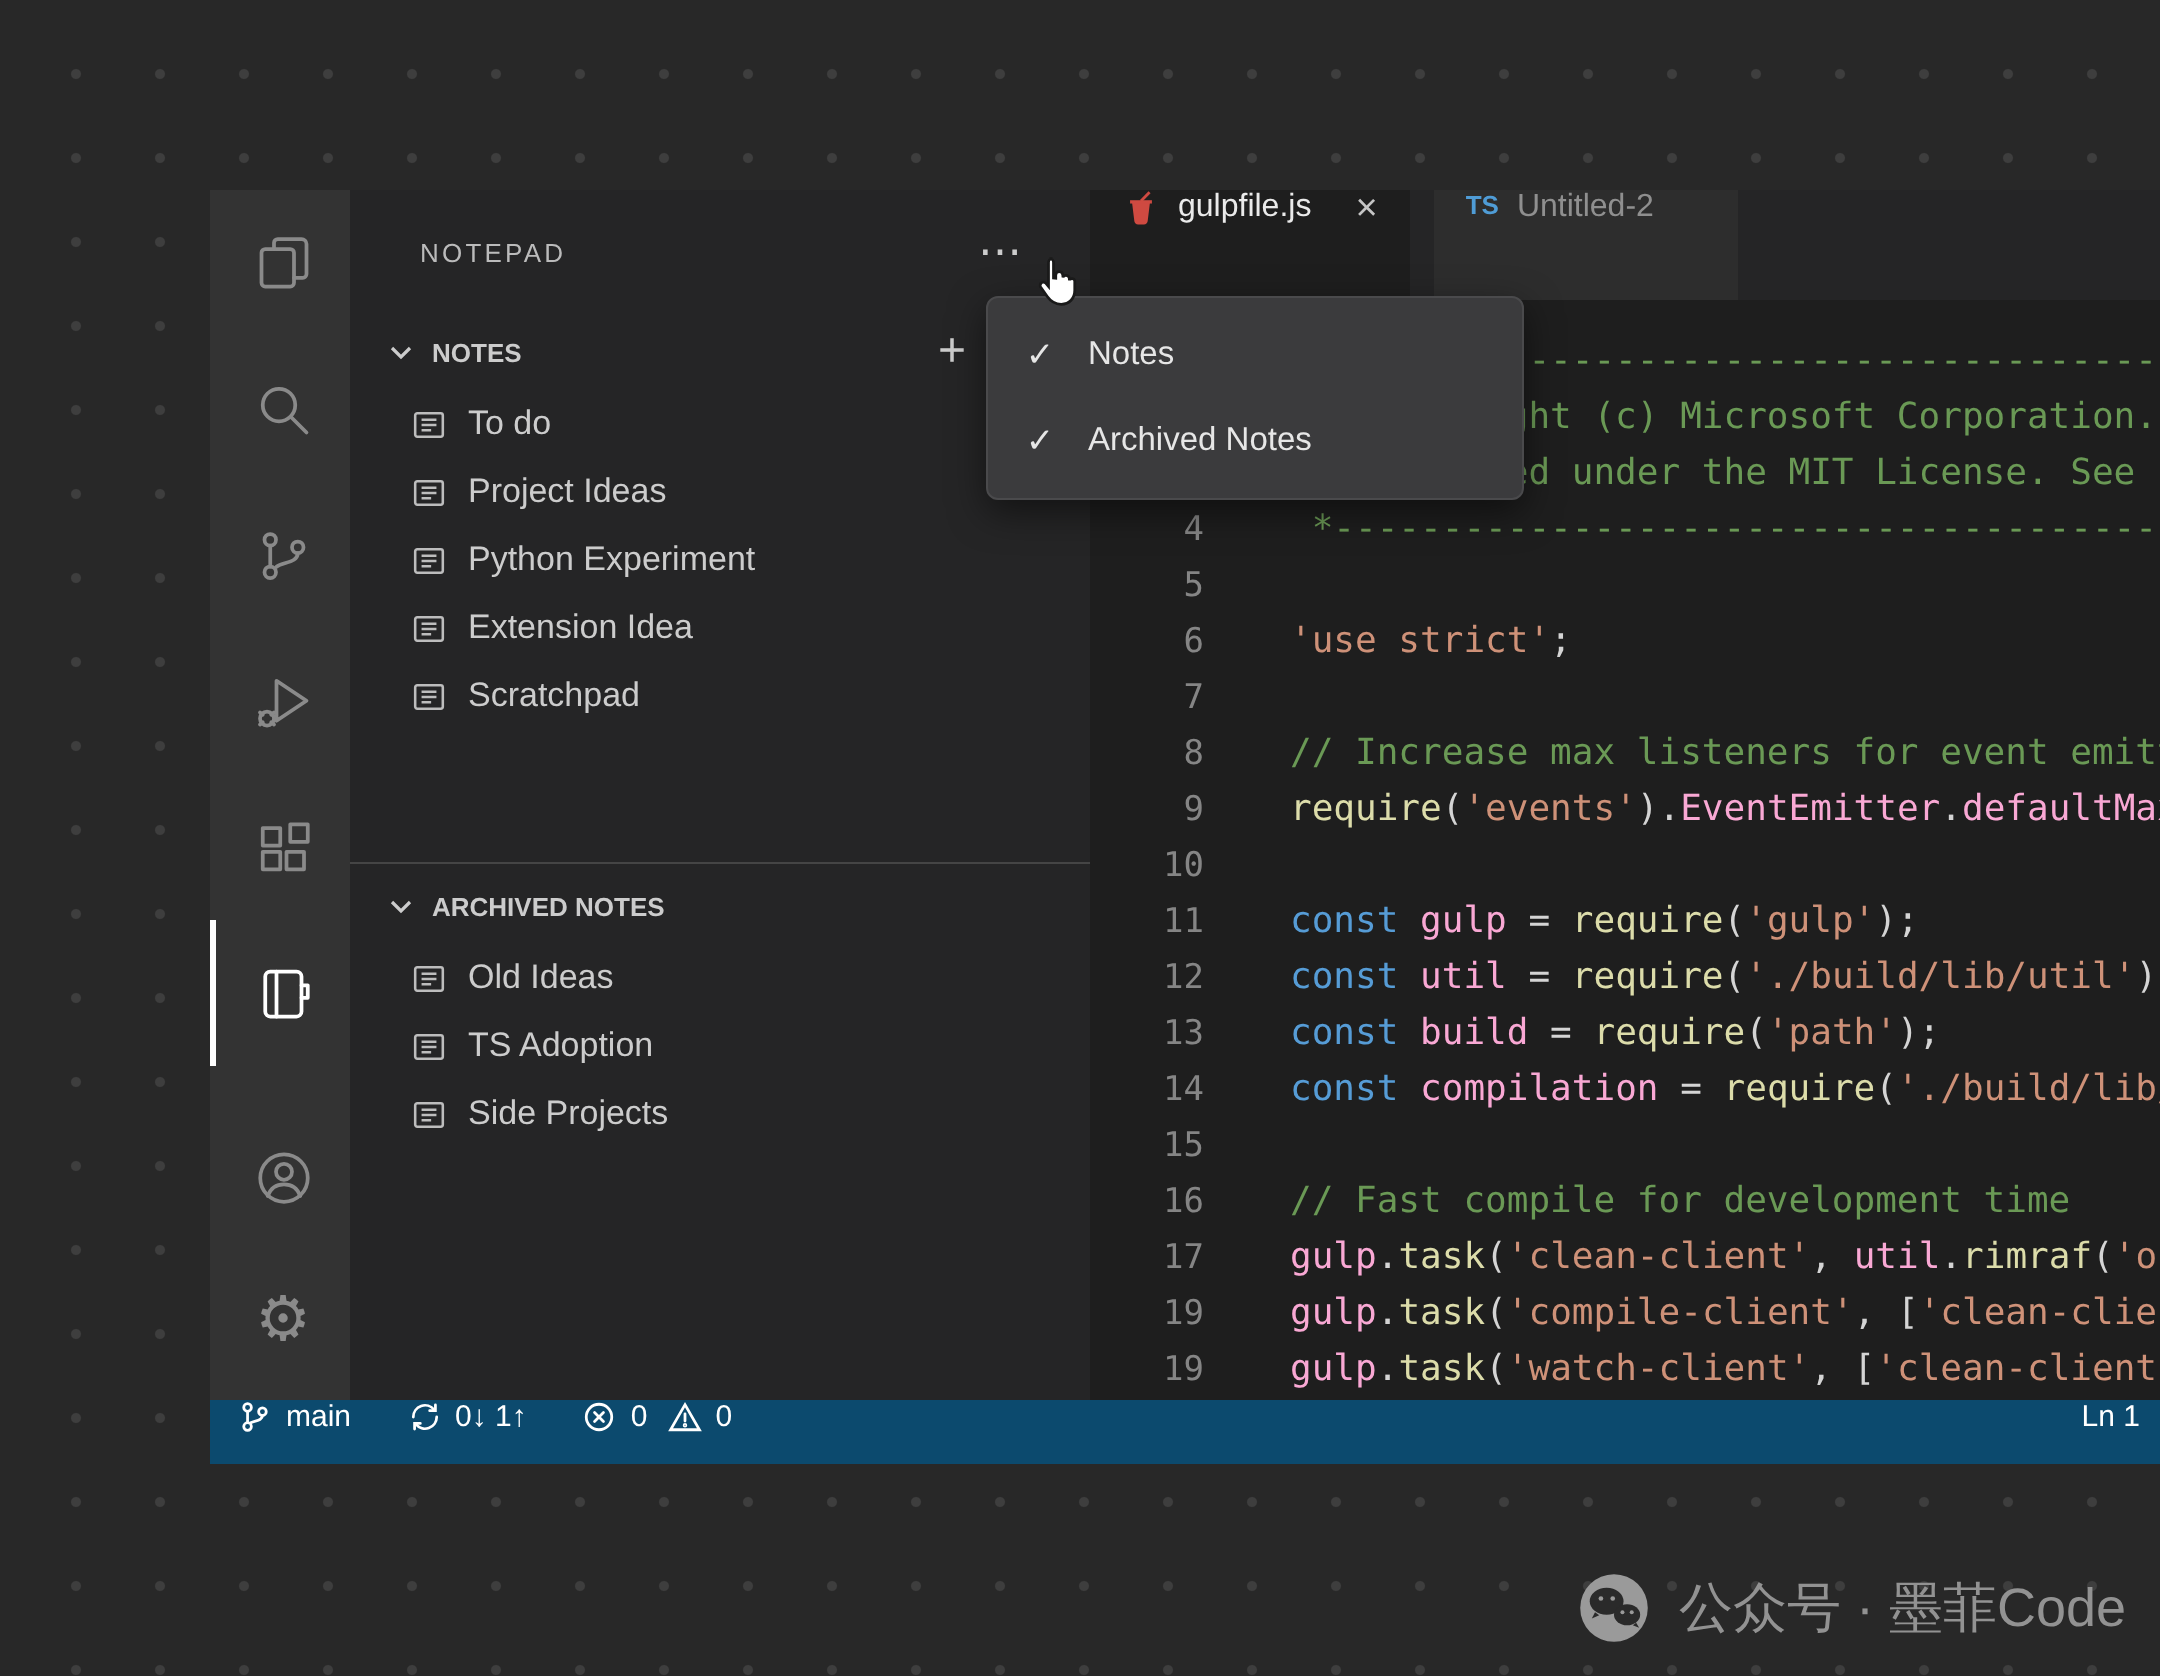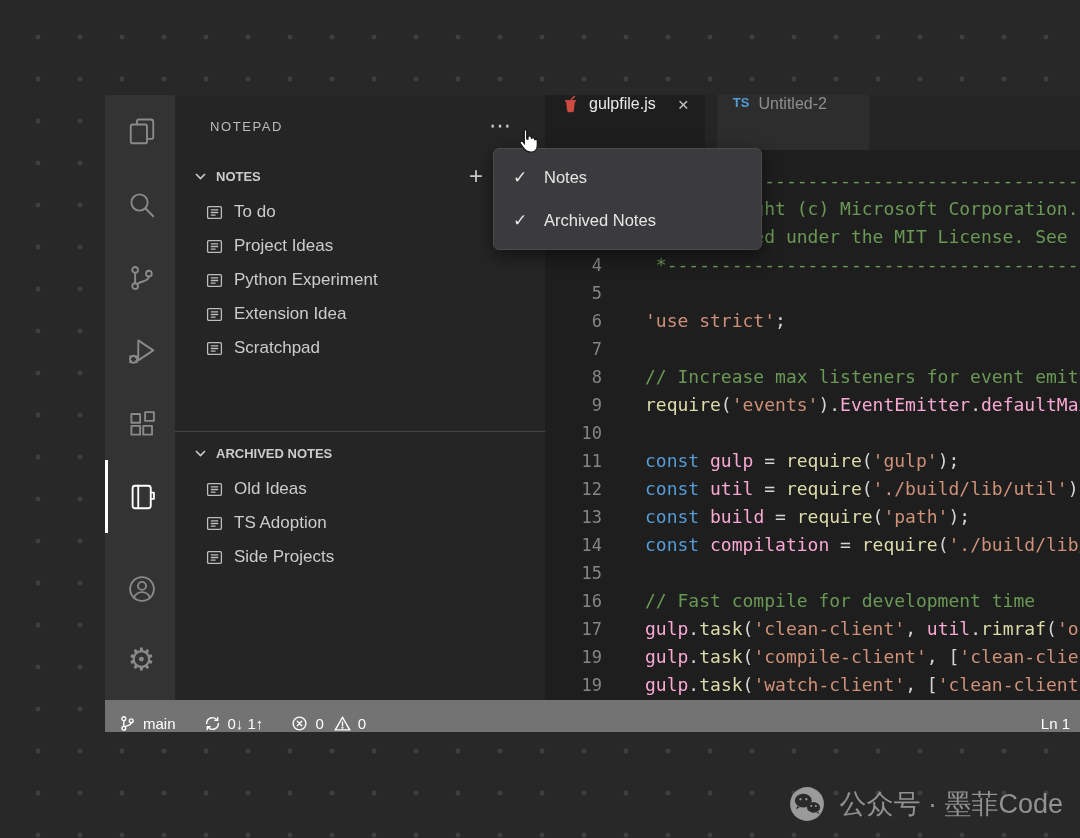--- a/index.html
+++ b/index.html
@@ -54,21 +54,21 @@
 
   .editor { flex:1; background:#1e1e1e; padding-top:17px; overflow:hidden;
     font-family:"DejaVu Sans Mono","Liberation Mono",monospace; font-size:18px; }
   .code-line { display:flex; height:28px; line-height:28px; white-space:pre; }
   .ln { width:57px; flex:none; text-align:right; color:#858585; font-size:17px; }
   .lt { padding-left:43px; }
   .tk-c{color:#6a9955} .tk-s{color:#ce9178} .tk-k{color:#569cd6}
   .tk-v{color:#f9a8d4} .tk-f{color:#dcdcaa} .tk-p{color:#d4d4d4}
 
   
-  .status-bar { height:32px; background:#737373; color:#ffffff; display:flex; align-items:flex-end;
+  .status-bar { height:32px; background:#0c4a6e; color:#ffffff; display:flex; align-items:flex-start;
     padding:0 10px 0 14px; font-size:15px; gap:28px; flex:none; }
   .sb-item { display:flex; align-items:center; gap:7px; cursor:pointer; white-space:nowrap; }
   .sb-item svg { width:17px; height:17px; fill:none; stroke:#ffffff; stroke-width:1.3; stroke-linecap:round; }
   .sb-group { display:flex; align-items:center; gap:10px; cursor:pointer; }
   .sb-right { margin-left:auto; }
 
   
   .context-menu { position:absolute; left:493px; top:148px; width:269px; padding:7px 0;
     background:#3b3b3d; border:1px solid #4a4a4c; border-radius:6px;
     box-shadow:0 6px 18px rgba(0,0,0,0.5); z-index:50; }

